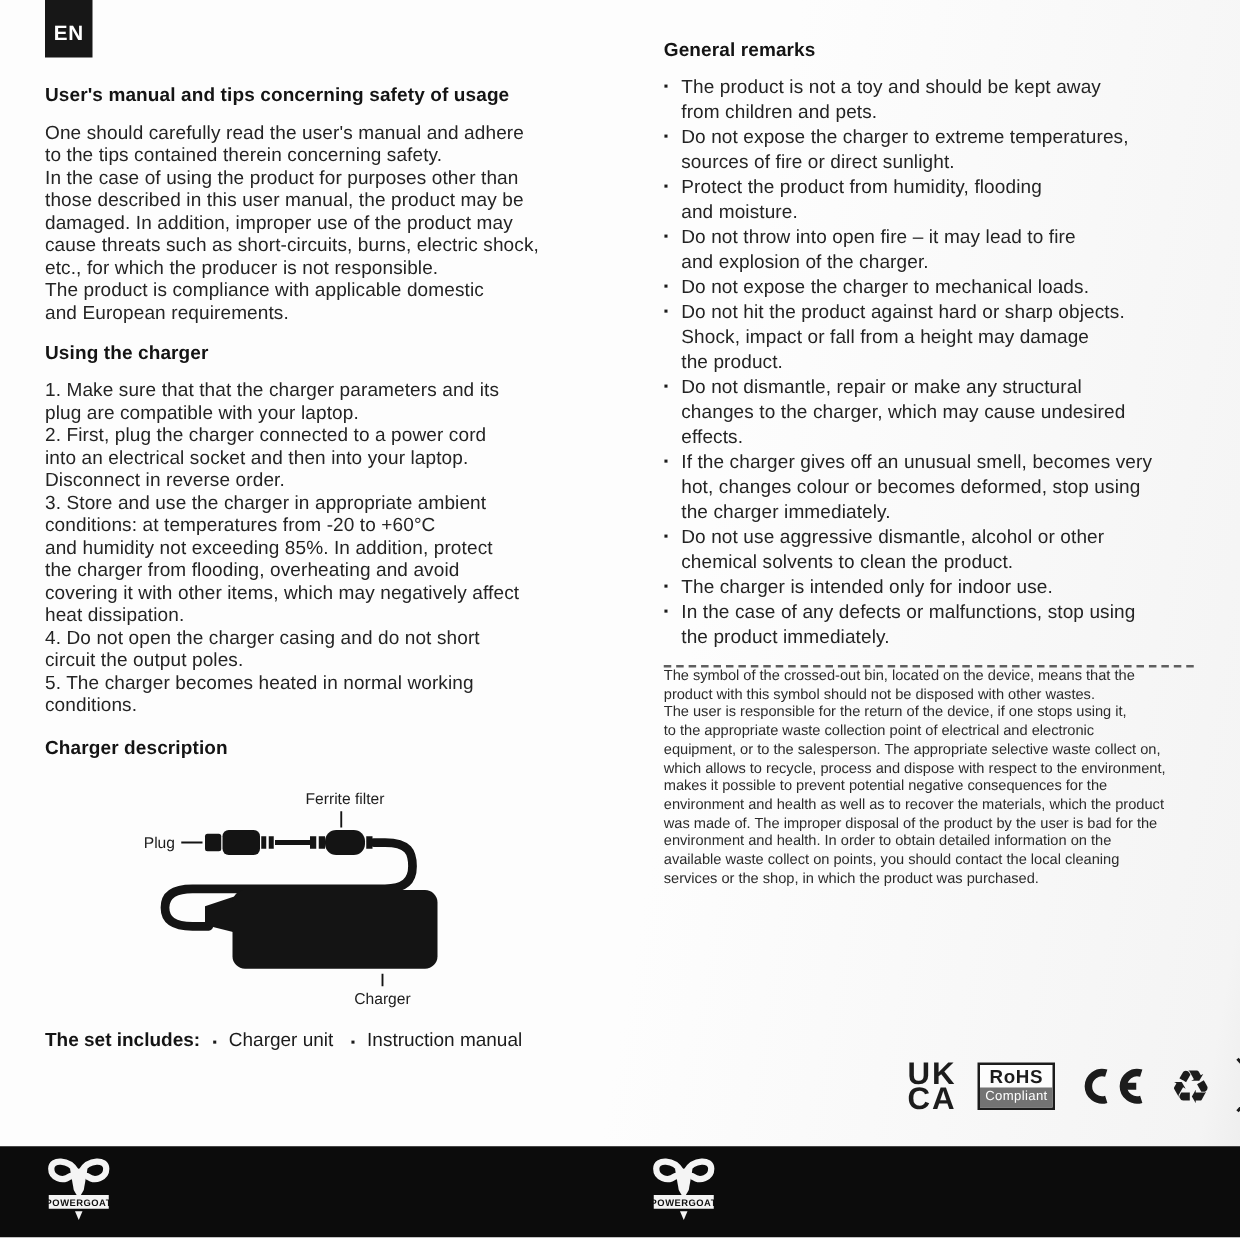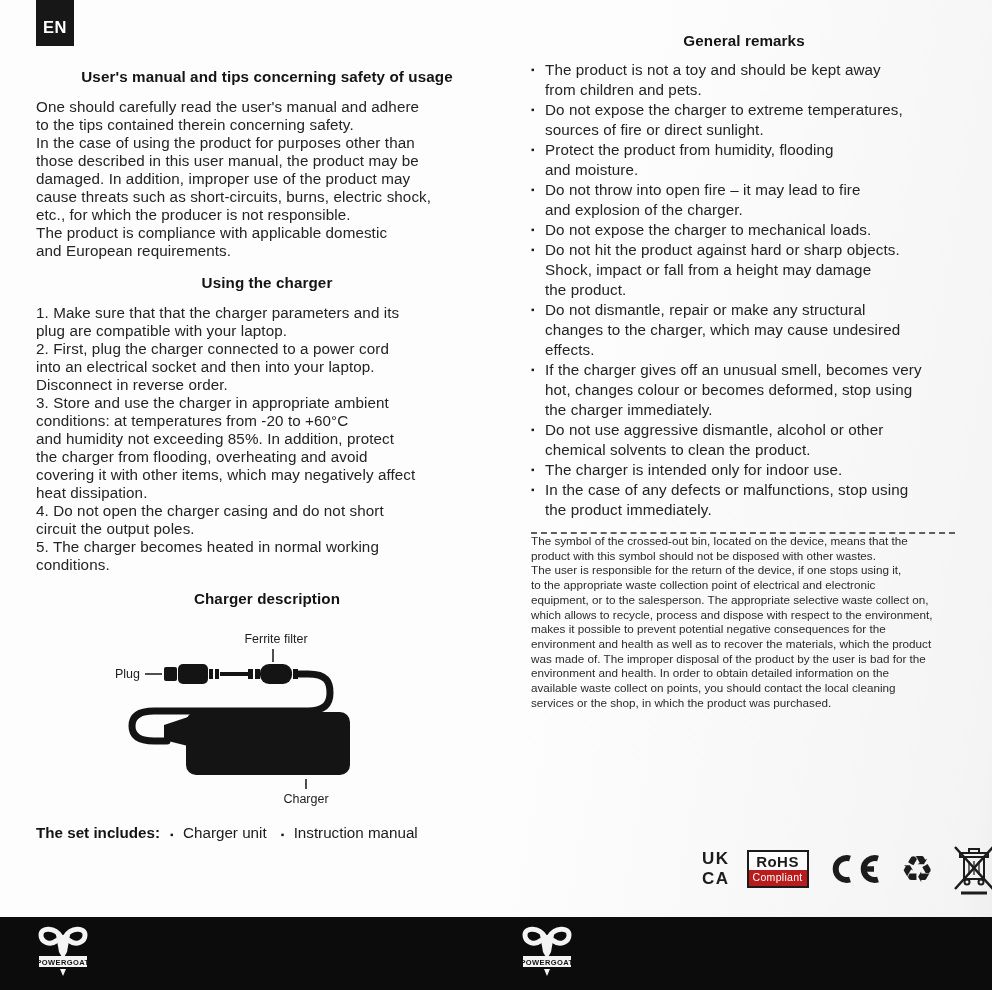--- a/index.html
+++ b/index.html
@@ -17,21 +17,21 @@
   
   .en-badge{
     position:absolute;left:36px;top:0;width:38px;height:46px;
     background:#171717;color:#fff;font-weight:bold;font-size:16.5px;
     display:flex;align-items:center;justify-content:center;padding-top:8px;box-sizing:border-box;
     letter-spacing:.5px;
   }
   
   .col-left{position:absolute;left:36px;top:58px;width:462px;}
   .col-right{position:absolute;left:531px;top:32px;width:426px;}
-  .sec-h{font-size:15.2px;font-weight:bold;color:#141414;margin:0;letter-spacing:.1px;text-align:center;}
+  .sec-h{font-size:15.2px;font-weight:bold;color:#141414;margin:0;letter-spacing:.1px;}
   .h-usage{margin:10px 0 13px;}
   .h-using{margin:14px 0 13px;}
   .h-desc{margin:16px 0 0;}
   .h-general{margin:0 0 11px;}
   .body-text{
     font-size:15.2px;line-height:18px;margin:0;white-space:pre-line;color:#242424;
     letter-spacing:.1px;
   }
   
   .remarks{list-style:none;margin:0;padding:0;}
@@ -45,24 +45,24 @@
   
   .diagram{display:block;margin:12px 0 0;}
   .diagram text{font-family:"Liberation Sans",sans-serif;fill:#1d1d1d;}
   
   .set-includes{display:flex;align-items:baseline;margin-top:17px;font-size:15.2px;color:#1b1b1b;}
   .set-includes .label{font-weight:bold;margin-right:10px;color:#141414;}
   .inc-item{display:flex;align-items:baseline;margin-right:14px;}
   .inc-item .bullet{width:13px;}
   
   .marks-row{position:absolute;left:702px;top:840px;display:flex;align-items:center;gap:17px;height:58px;}
-  .ukca{font-weight:bold;font-size:17px;line-height:20.5px;letter-spacing:1.5px;color:#1c1c1c;text-align:center;}
+  .ukca{font-weight:bold;font-size:25px;line-height:20.5px;letter-spacing:1.5px;color:#1c1c1c;text-align:center;margin-left:24px;}
   .rohs{border:2.5px solid #1c1c1c;text-align:center;background:#fdfdfd;}
   .rohs-top{font-size:15px;font-weight:bold;padding:1px 6px 0;color:#1c1c1c;letter-spacing:.5px;}
-  .rohs-bottom{background:#b91c1c;color:#fff;font-size:10.5px;padding:1px 4px 3px;letter-spacing:.3px;}
+  .rohs-bottom{background:#737373;color:#fff;font-size:10.5px;padding:1px 4px 3px;letter-spacing:.3px;}
   .recycle{font-size:37px;color:#1c1c1c;line-height:1;font-family:"DejaVu Sans",sans-serif;}
   
   .footer{position:absolute;left:0;top:917px;width:992px;height:73px;background:#0c0c0c;}
   .goat{position:absolute;top:8px;}
   .goat-1{left:34px;}
   .goat-2{left:518px;}
 </style>
 </head>
 <body>
 

